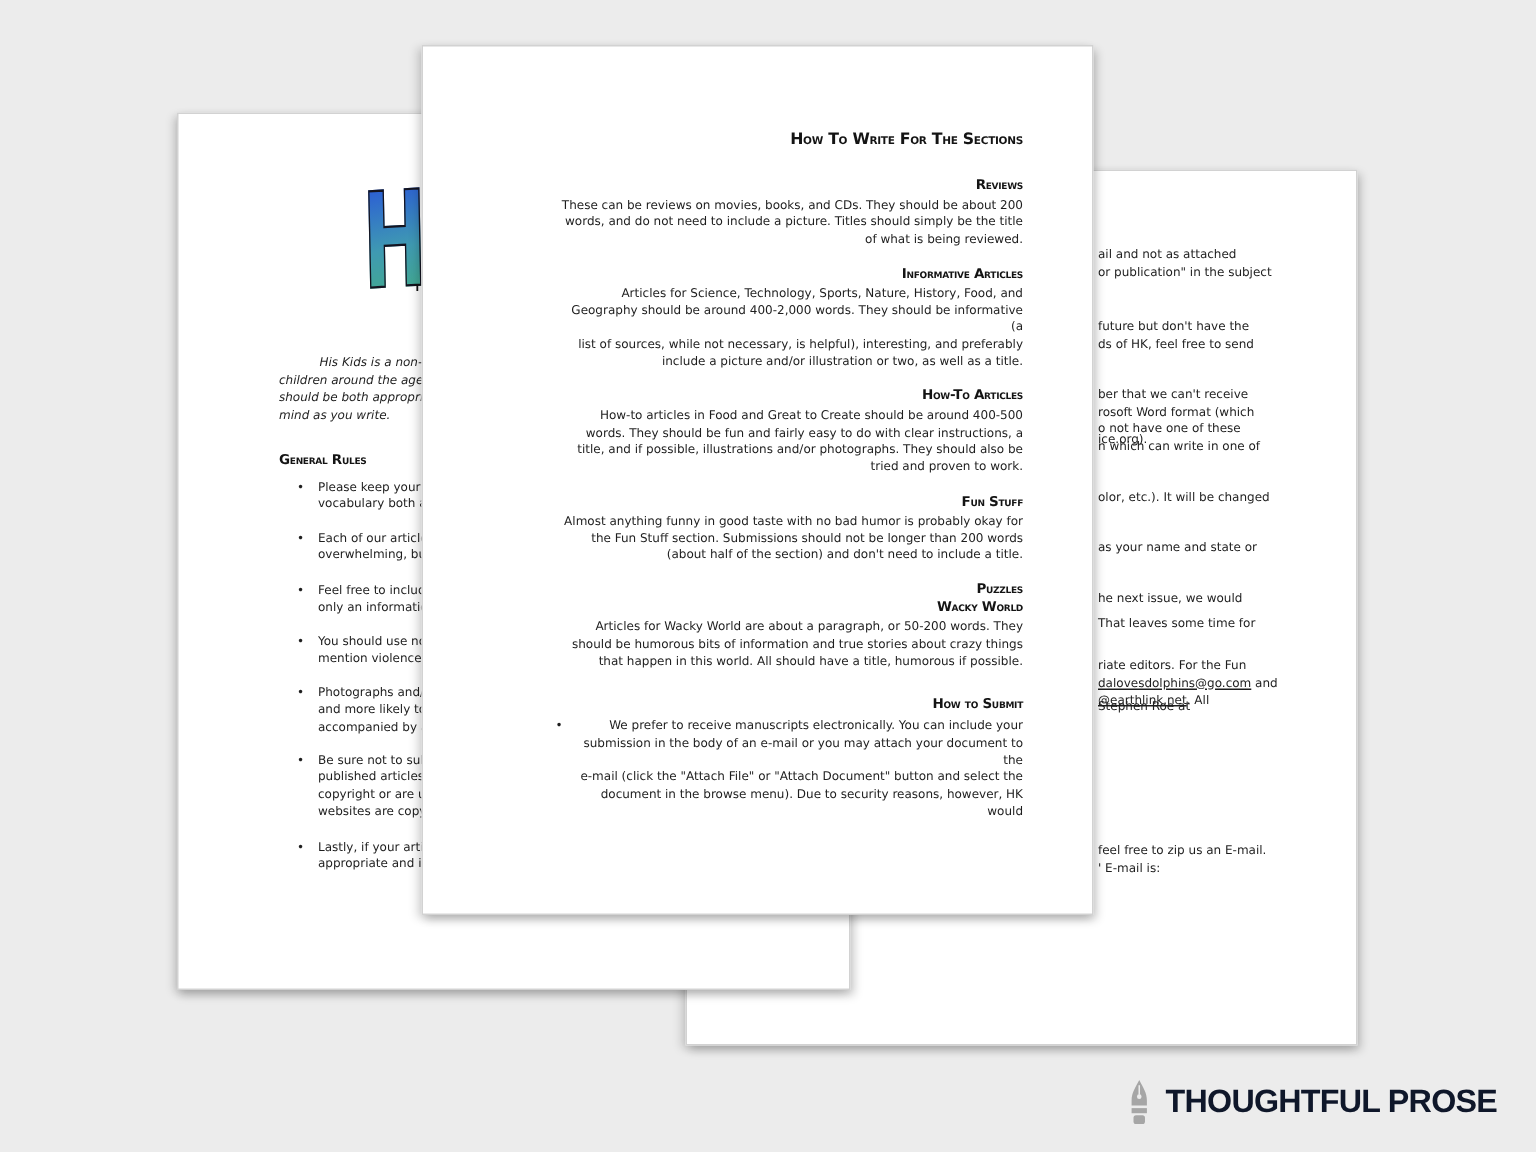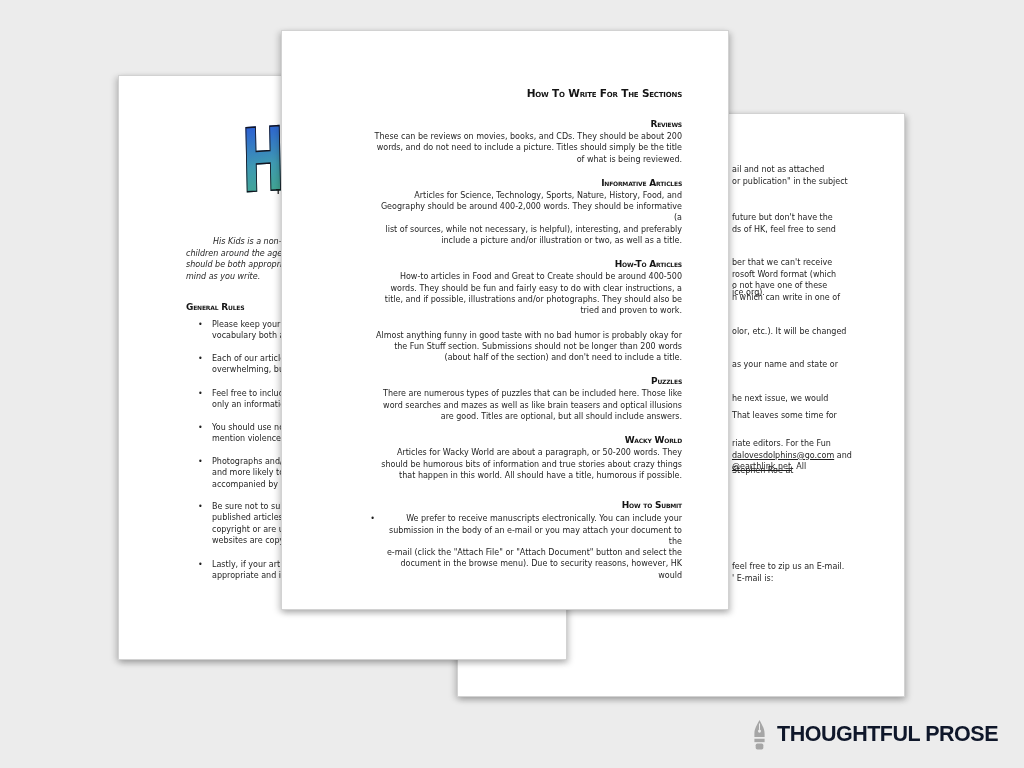--- a/index.html
+++ b/index.html
@@ -165,29 +165,27 @@
 include a picture and/or illustration or two, as well as a title.</div>
       </div>
       <div class="section">
         <div class="sec-h heading">How-To Articles</div>
         <div class="sec-p">How-to articles in Food and Great to Create should be around 400-500
 words. They should be fun and fairly easy to do with clear instructions, a
 title, and if possible, illustrations and/or photographs. They should also be
 tried and proven to work.</div>
       </div>
       <div class="section">
+        <div class="sec-h heading">Fun Stuff</div>
         <div class="sec-p">Almost anything funny in good taste with no bad humor is probably okay for
 the Fun Stuff section. Submissions should not be longer than 200 words
 (about half of the section) and don't need to include a title.</div>
       </div>
       <div class="section">
         <div class="sec-h heading">Puzzles</div>
-        <div class="sec-p">There are numerous types of puzzles that can be included here. Those like
-word searches and mazes as well as like brain teasers and optical illusions
-are good. Titles are optional, but all should include answers.</div>
       </div>
       <div class="section">
         <div class="sec-h heading">Wacky World</div>
         <div class="sec-p">Articles for Wacky World are about a paragraph, or 50-200 words. They
 should be humorous bits of information and true stories about crazy things
 that happen in this world. All should have a title, humorous if possible.</div>
       </div>
 
       <div class="submit">
         <div class="sec-h heading">How to Submit</div>

